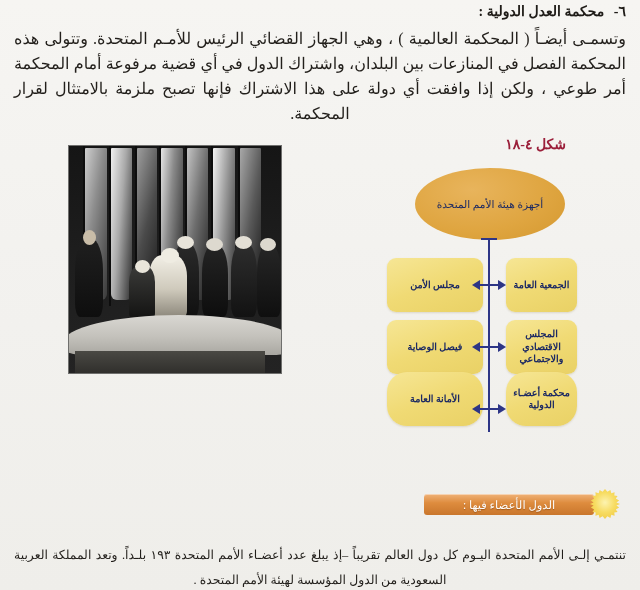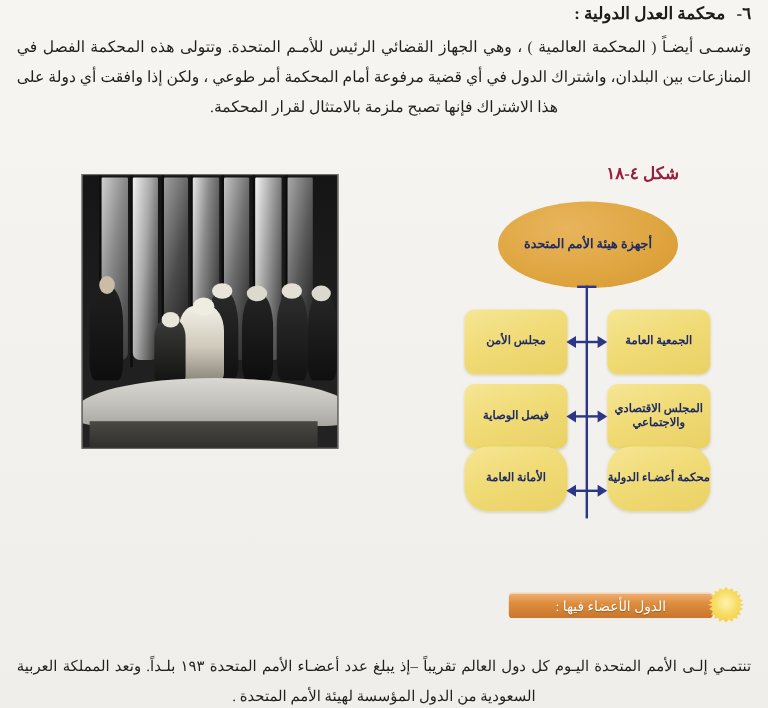--- a/index.html
+++ b/index.html
@@ -38,21 +38,21 @@
     margin-left: 6px;
   }
   .body-par {
     position: absolute;
     top: 26px;
     right: 14px;
     left: 14px;
     direction: rtl;
     text-align: justify;
     text-align-last: center;
-    font-size: 13px;
+    font-size: 16px;
     line-height: 25px;
     color: #221f1b;
   }
 
   
   .photo-frame {
     position: absolute;
     left: 68px;
     top: 145px;
     width: 212px;
@@ -138,42 +138,42 @@
     border-radius: 50%;
     background: radial-gradient(ellipse at 38% 30%, #e8b45c 0%, #dfa540 58%, #d4982f 100%);
     display: flex;
     align-items: center;
     justify-content: center;
   }
   .ellipse-text {
     direction: rtl;
     text-align: left;
     font-size: 10.6px;
-    font-weight: 700;
+    font-weight: 400;
     line-height: 15px;
     color: #1d2a63;
     padding: 0 14px;
   }
   .node {
     position: absolute;
     border-radius: 9px;
     background: linear-gradient(160deg, #f6e695 0%, #f0da74 50%, #e9d165 100%);
     display: flex;
     align-items: center;
     justify-content: center;
     direction: rtl;
     text-align: center;
     font-size: 9.6px;
     font-weight: 700;
     line-height: 12.5px;
     color: #1d2a63;
     box-shadow: 0 1px 2px rgba(120,100,40,0.18);
   }
-  .node.left  { left: 387px; width: 86px; }
-  .node.right { left: 506px; width: 86px; }
+  .node.left  { left: 387px; width: 96px; }
+  .node.right { left: 506px; width: 71px; }
 
   .row1 { top: 258px; height: 54px; }
   .row2 { top: 320px; height: 54px; }
   .row3 { top: 372px; height: 54px; border-radius: 20px; }
 
   .spine {
     position: absolute;
     left: 488px;
     top: 238px;
     width: 2px;

